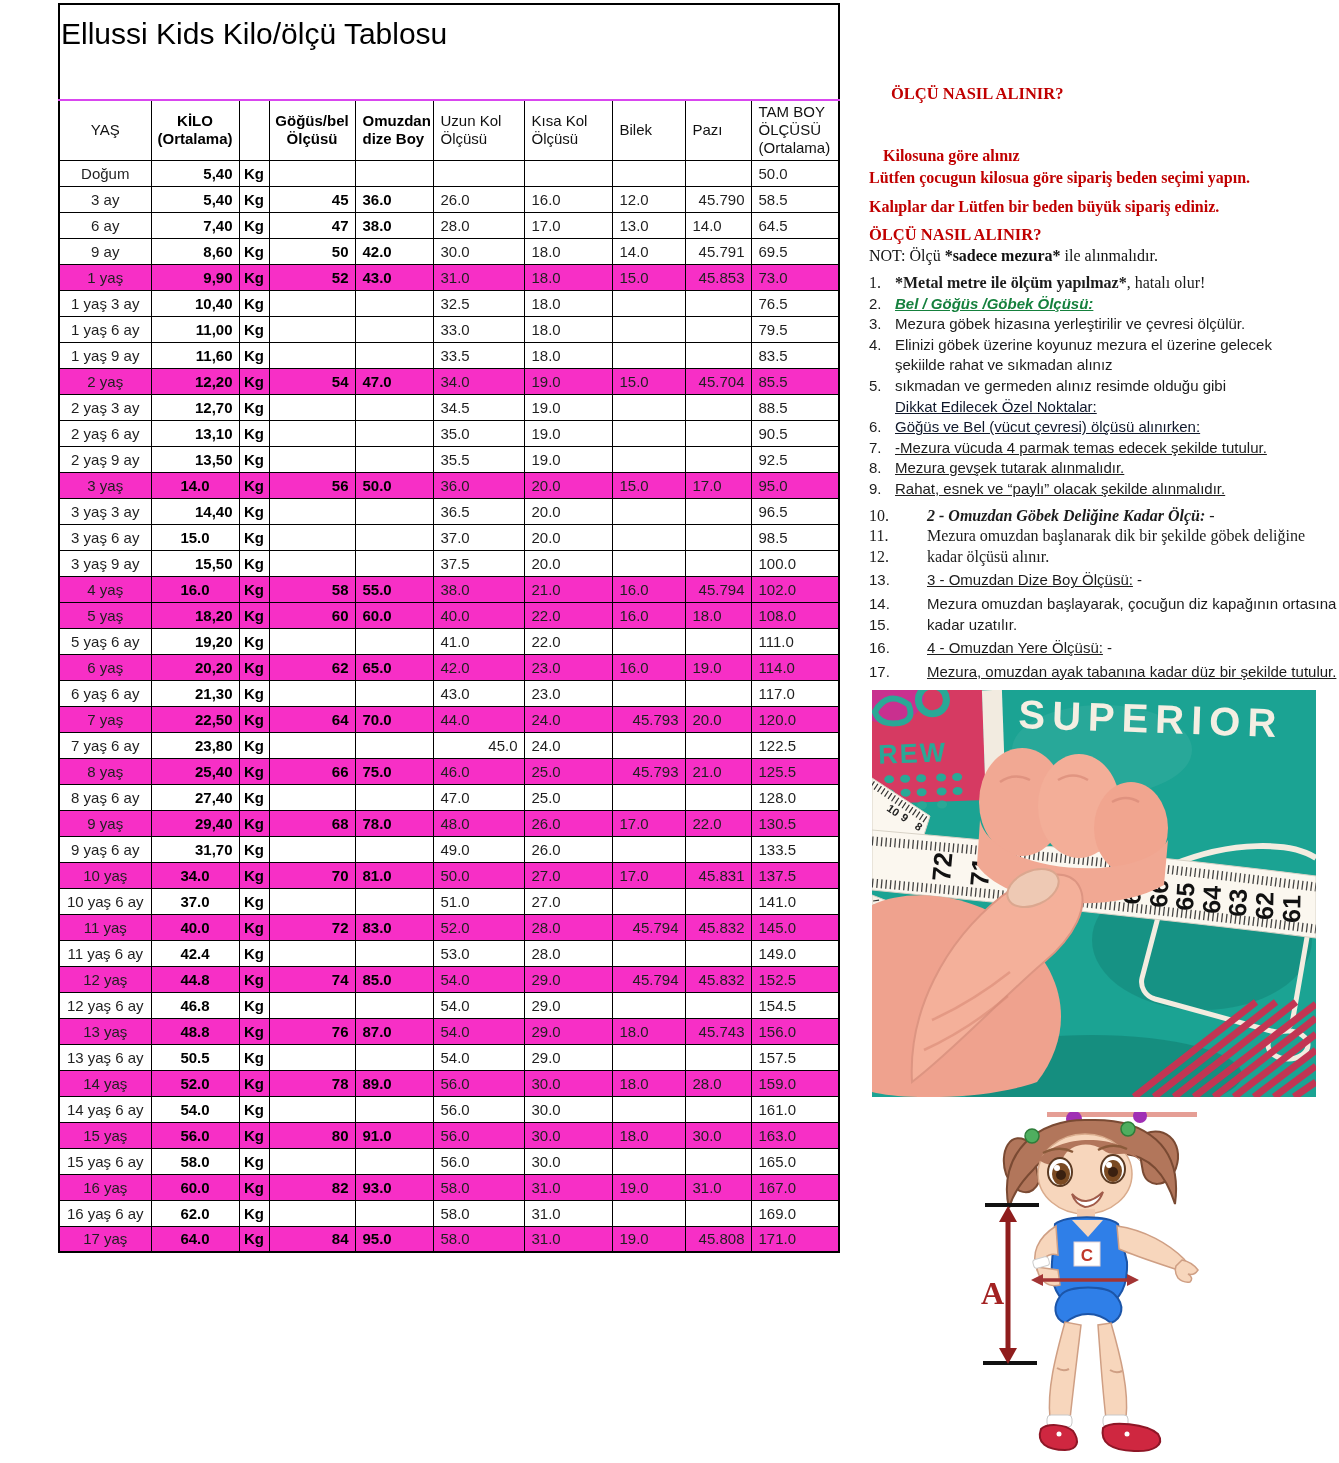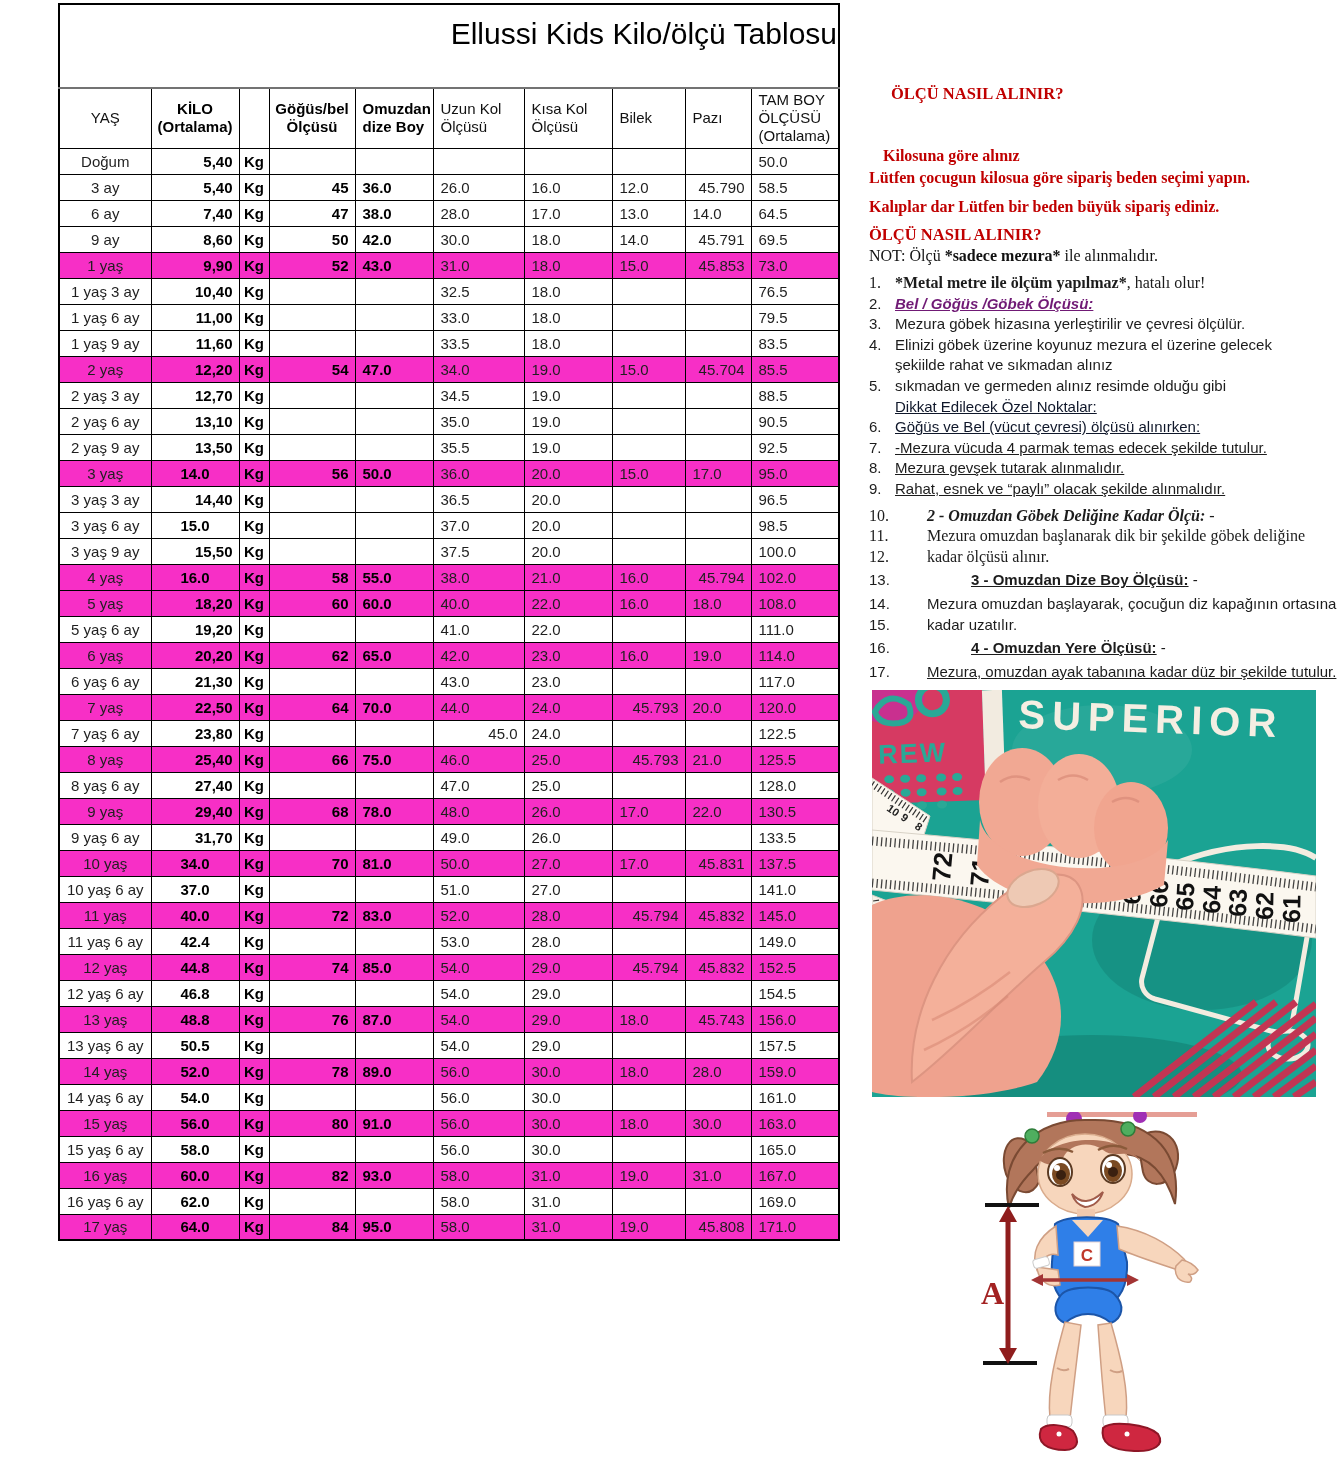--- a/index.html
+++ b/index.html
@@ -3,22 +3,22 @@
 <meta charset="utf-8">
 <style>
   html,body{margin:0;padding:0;background:#fff;}
   .sheet{position:relative;width:1339px;height:1463px;background:#fff;overflow:hidden;
          font-family:"Liberation Sans",sans-serif;}
 
   
   .size-table{position:absolute;left:58px;top:3px;}
   table{border-collapse:collapse;table-layout:fixed;width:780px;border:2px solid #000;}
   td,th{border:1px solid #000;overflow:hidden;white-space:nowrap;box-sizing:border-box;}
-  .t-title{height:84px;border-bottom:2px solid #737373;font-size:30px;font-weight:400;
-           text-align:right;vertical-align:top;padding-top:12px;color:#000;}
+  .t-title{height:96px;border-bottom:2px solid #d946ef;font-size:30px;font-weight:400;
+           text-align:left;vertical-align:top;padding-top:12px;color:#000;}
   thead th{height:60px;font-size:15px;font-weight:400;vertical-align:middle;color:#111;
            line-height:18px;white-space:normal;}
   thead th.b{font-weight:bold;}
   tbody td{height:26px;font-size:15px;color:#1f1f1f;}
   .al{text-align:left;padding-left:7px;}
   .ar{text-align:right;padding-right:6px;}
   .ac{text-align:center;}
   .b{font-weight:bold;color:#000;}
   tr.hl td{background:#f72fc6;}
 
@@ -33,24 +33,24 @@
   .p-l3{font-family:"Liberation Serif",serif;font-weight:bold;font-size:16px;
         color:#c00000;line-height:20px;margin-top:9px;}
   .p-h2{font-family:"Liberation Serif",serif;font-weight:bold;font-size:16.5px;
         color:#c00000;margin-top:8px;}
   .p-note{font-family:"Liberation Serif",serif;font-size:16px;color:#111;margin-top:2px;}
   #list{margin-top:8px;}
   .li{display:flex;font-size:15px;line-height:20.6px;color:#1c1c1c;}
   .li .n{width:26px;flex:none;}
   .li.wide .n{width:58px;}
   .li.serif{font-family:"Liberation Serif",serif;font-size:16px;}
-  .tx.red-bi{color:#701a75;font-weight:bold;font-style:italic;text-decoration:underline;}
+  .tx.red-bi{color:#15803d;font-weight:bold;font-style:italic;text-decoration:underline;}
   .tx.red-u{color:#0f172a;text-decoration:underline;}
   .tx.u{text-decoration:underline;}
-  .tx.b-u{font-weight:bold;text-decoration:underline;margin-left:44px;}
+  .tx.b-u{font-weight:normal;text-decoration:underline;}
   .tx.bi-u{font-weight:bold;font-style:italic;}
   .tail{white-space:pre;}
 
   
   .photo{position:absolute;left:872px;top:690px;}
   .illus{position:absolute;left:977px;top:1112px;}
 </style>
 </head>
 <body>
 <div class="sheet">

